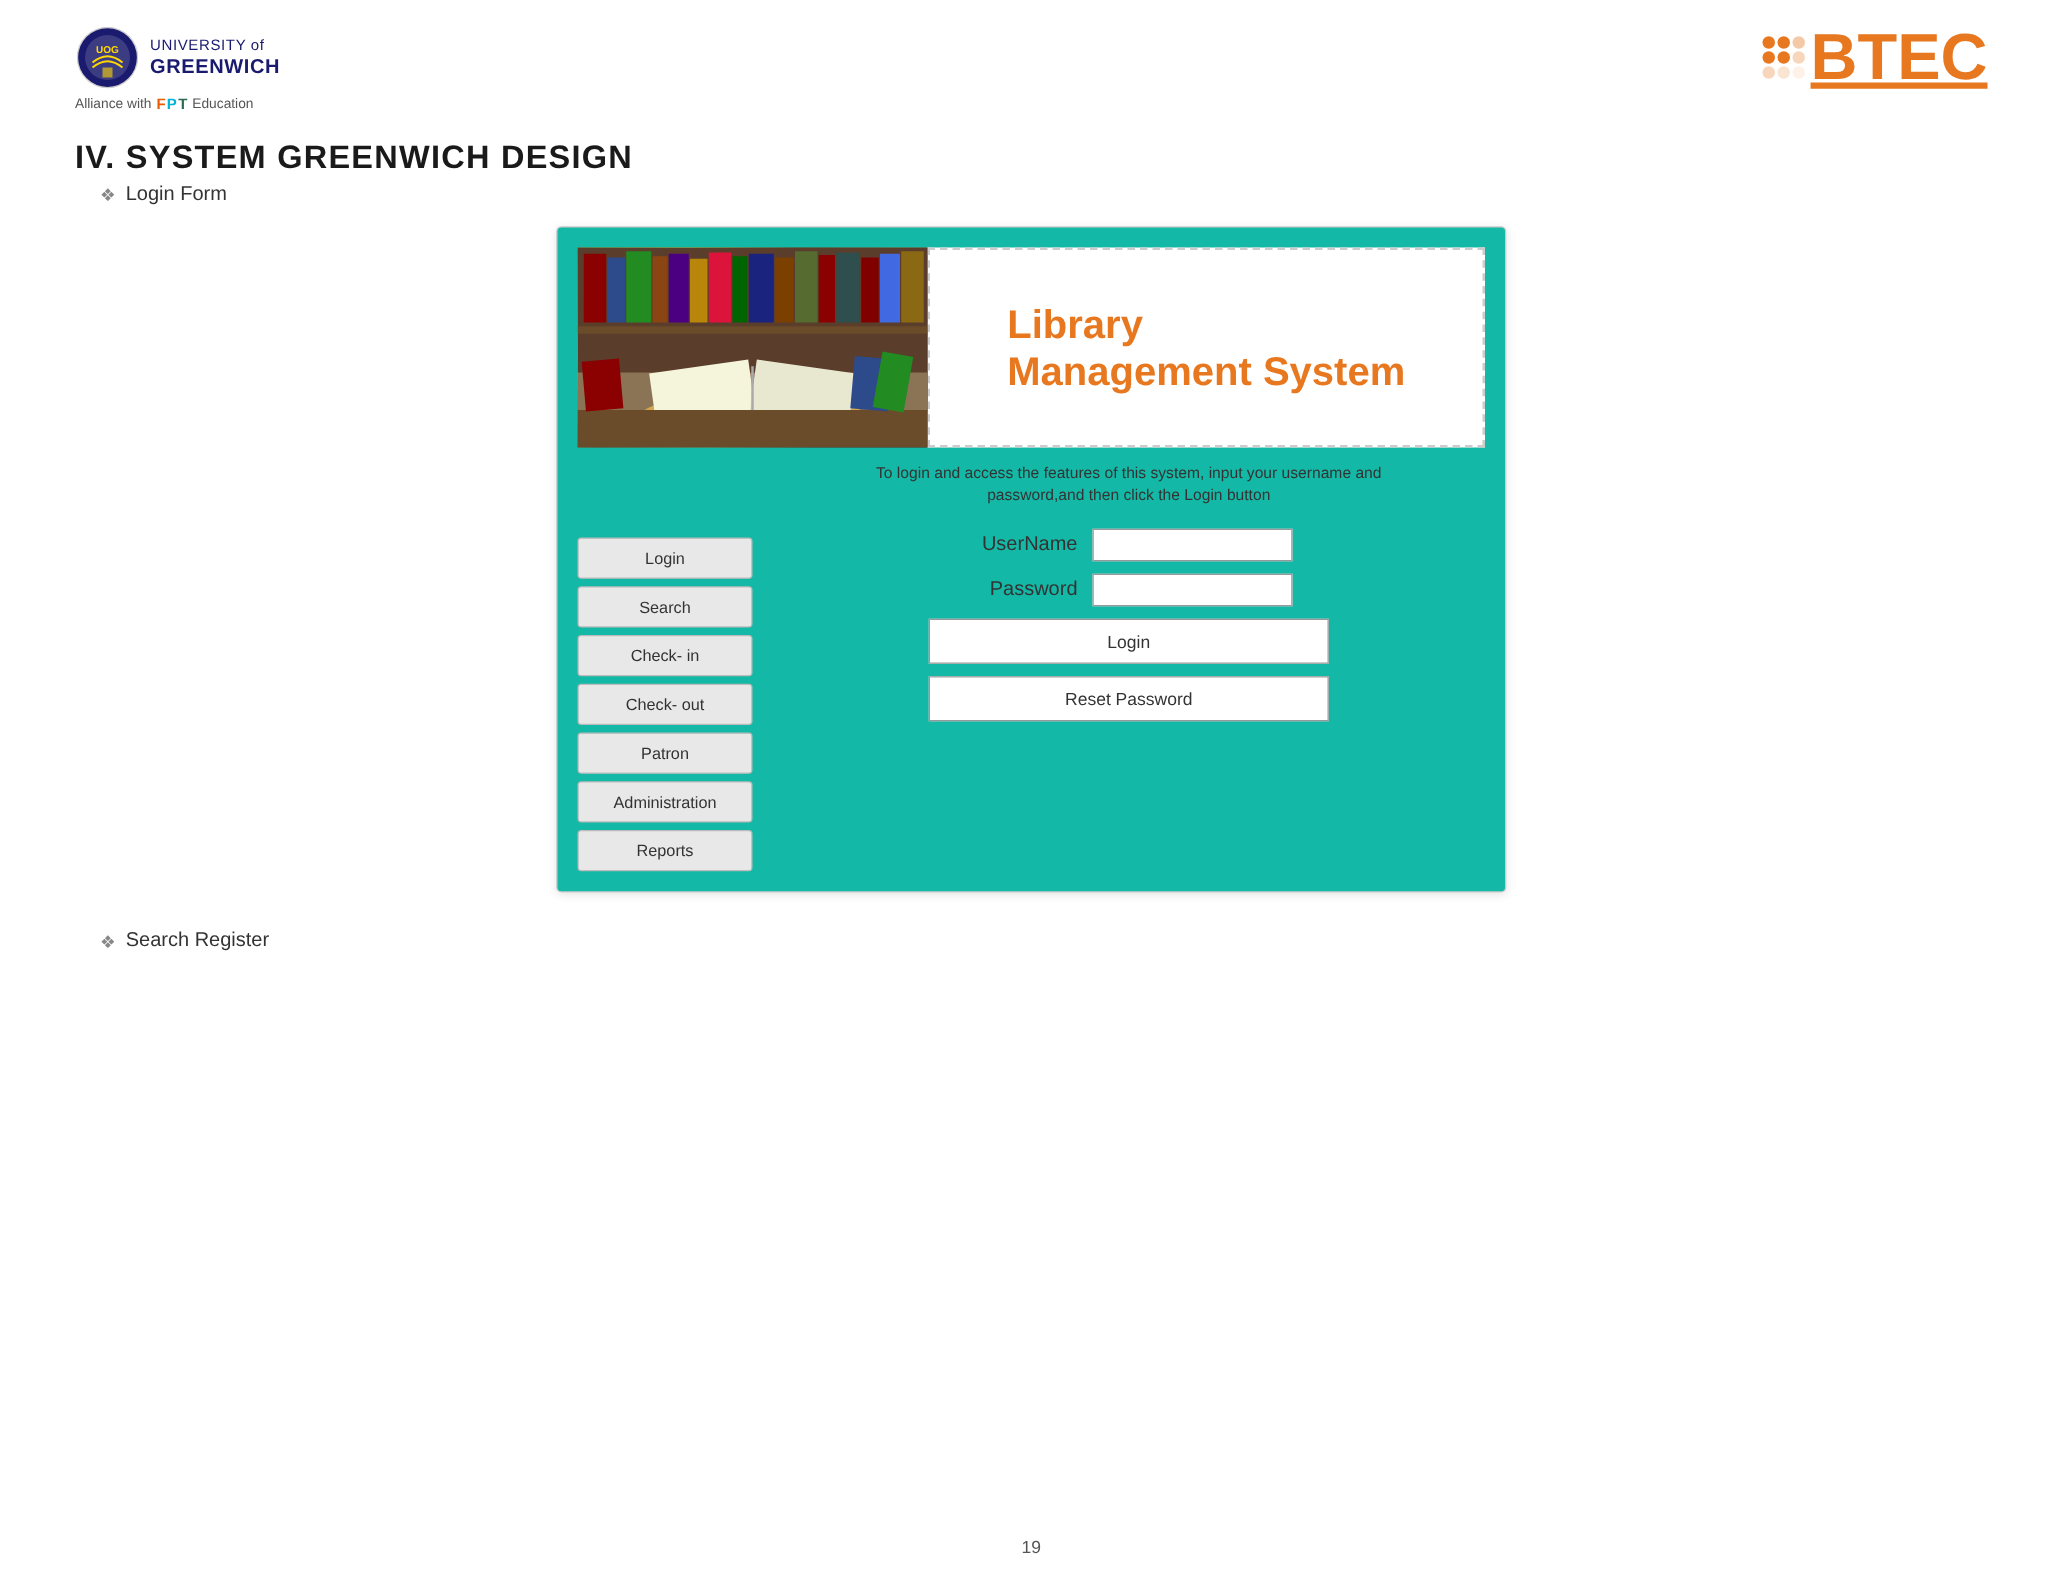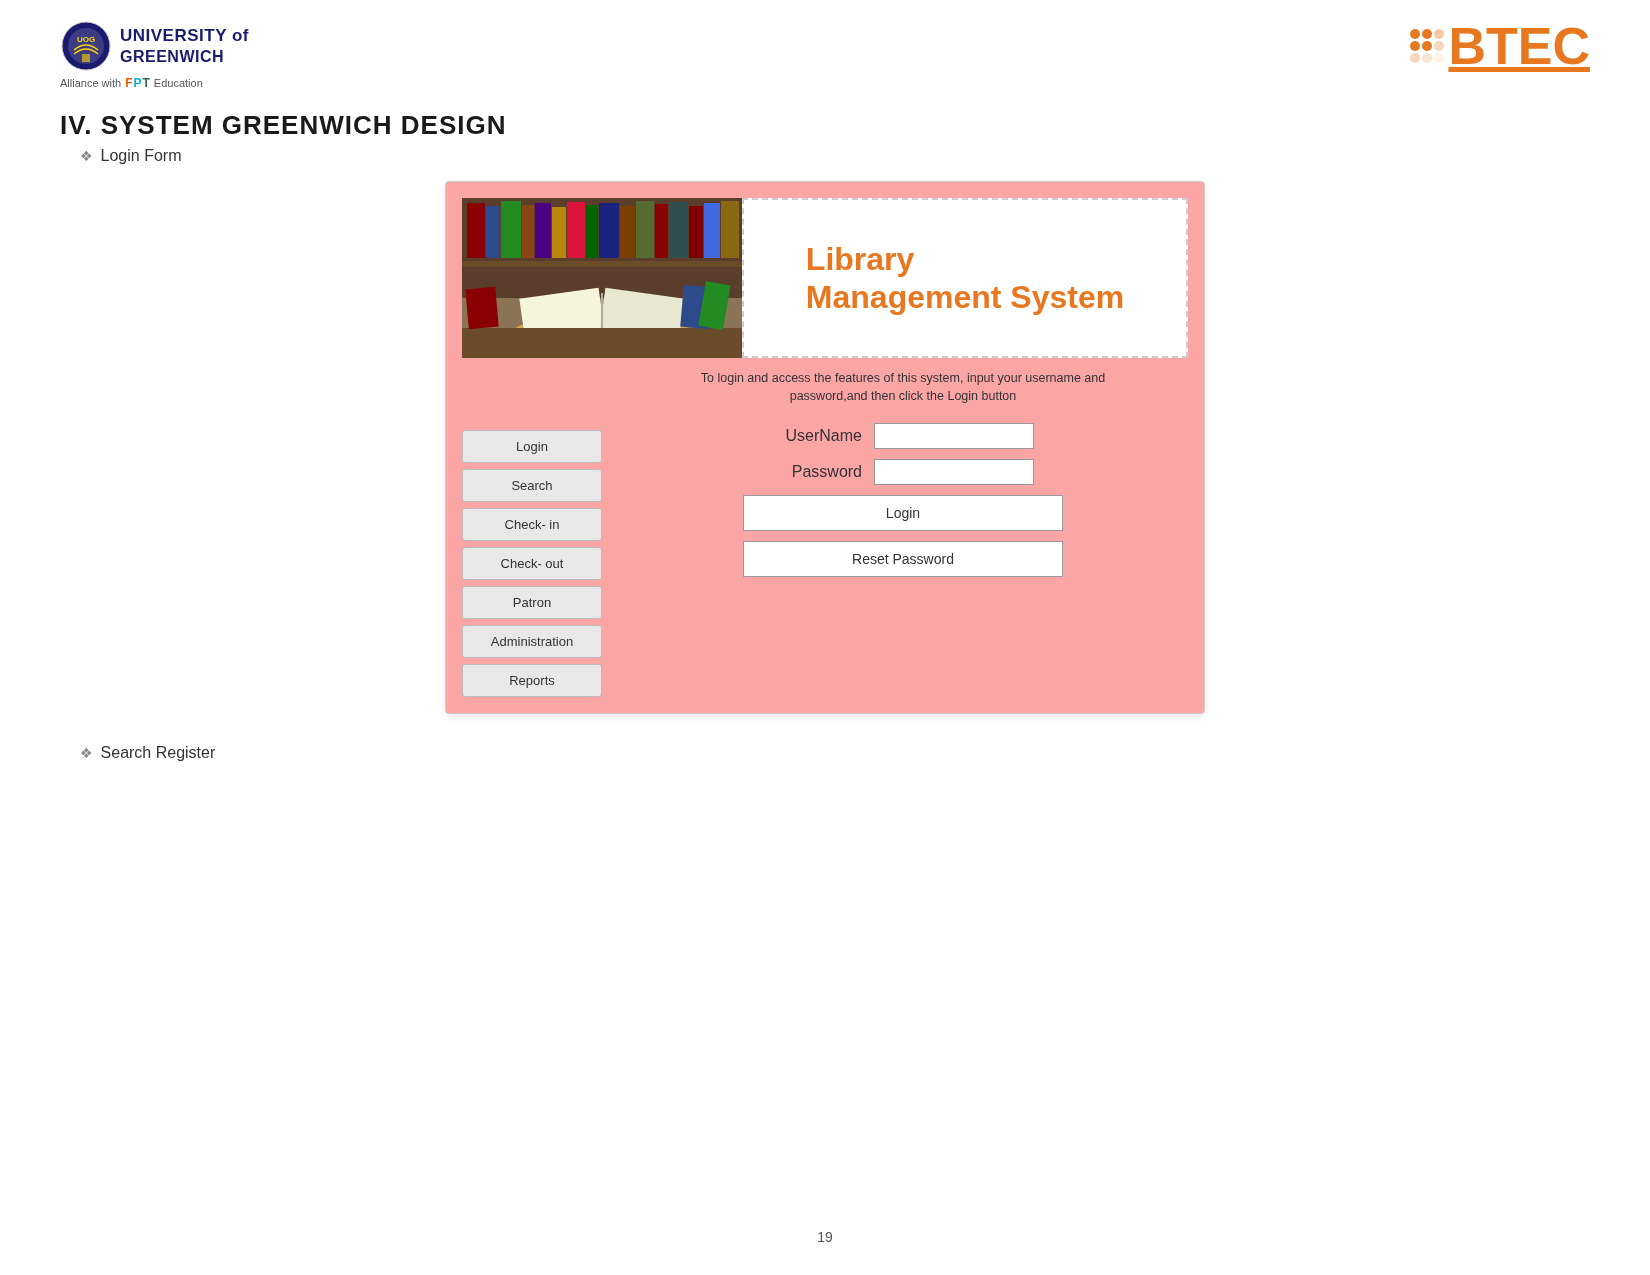--- a/index.html
+++ b/index.html
@@ -36,22 +36,22 @@
       height: 52px;
     }
 
     .uni-text {
       display: flex;
       flex-direction: column;
       line-height: 1.2;
     }
 
     .uni-name-top {
-      font-size: 17px;
-      font-weight: bold;
+      font-size: 12px;
+      font-weight: normal;
       color: #1a1a6e;
       letter-spacing: 0.5px;
     }
 
     .uni-name-greenwich {
       font-size: 16px;
       font-weight: bold;
       color: #1a1a6e;
       letter-spacing: 0.5px;
     }
@@ -130,21 +130,21 @@
 
     .diamond-bullet {
       color: #888;
       font-size: 14px;
     }
 
     
     .app-window {
       border: 1px solid #ccc;
       border-radius: 4px;
-      background: #fca5a5;
+      background: #14b8a6;
       padding: 16px;
       margin: 0 auto;
       width: 760px;
       box-shadow: 0 2px 8px rgba(0,0,0,0.1);
     }
 
     .app-top {
       display: flex;
       gap: 0;
       margin-bottom: 12px;

